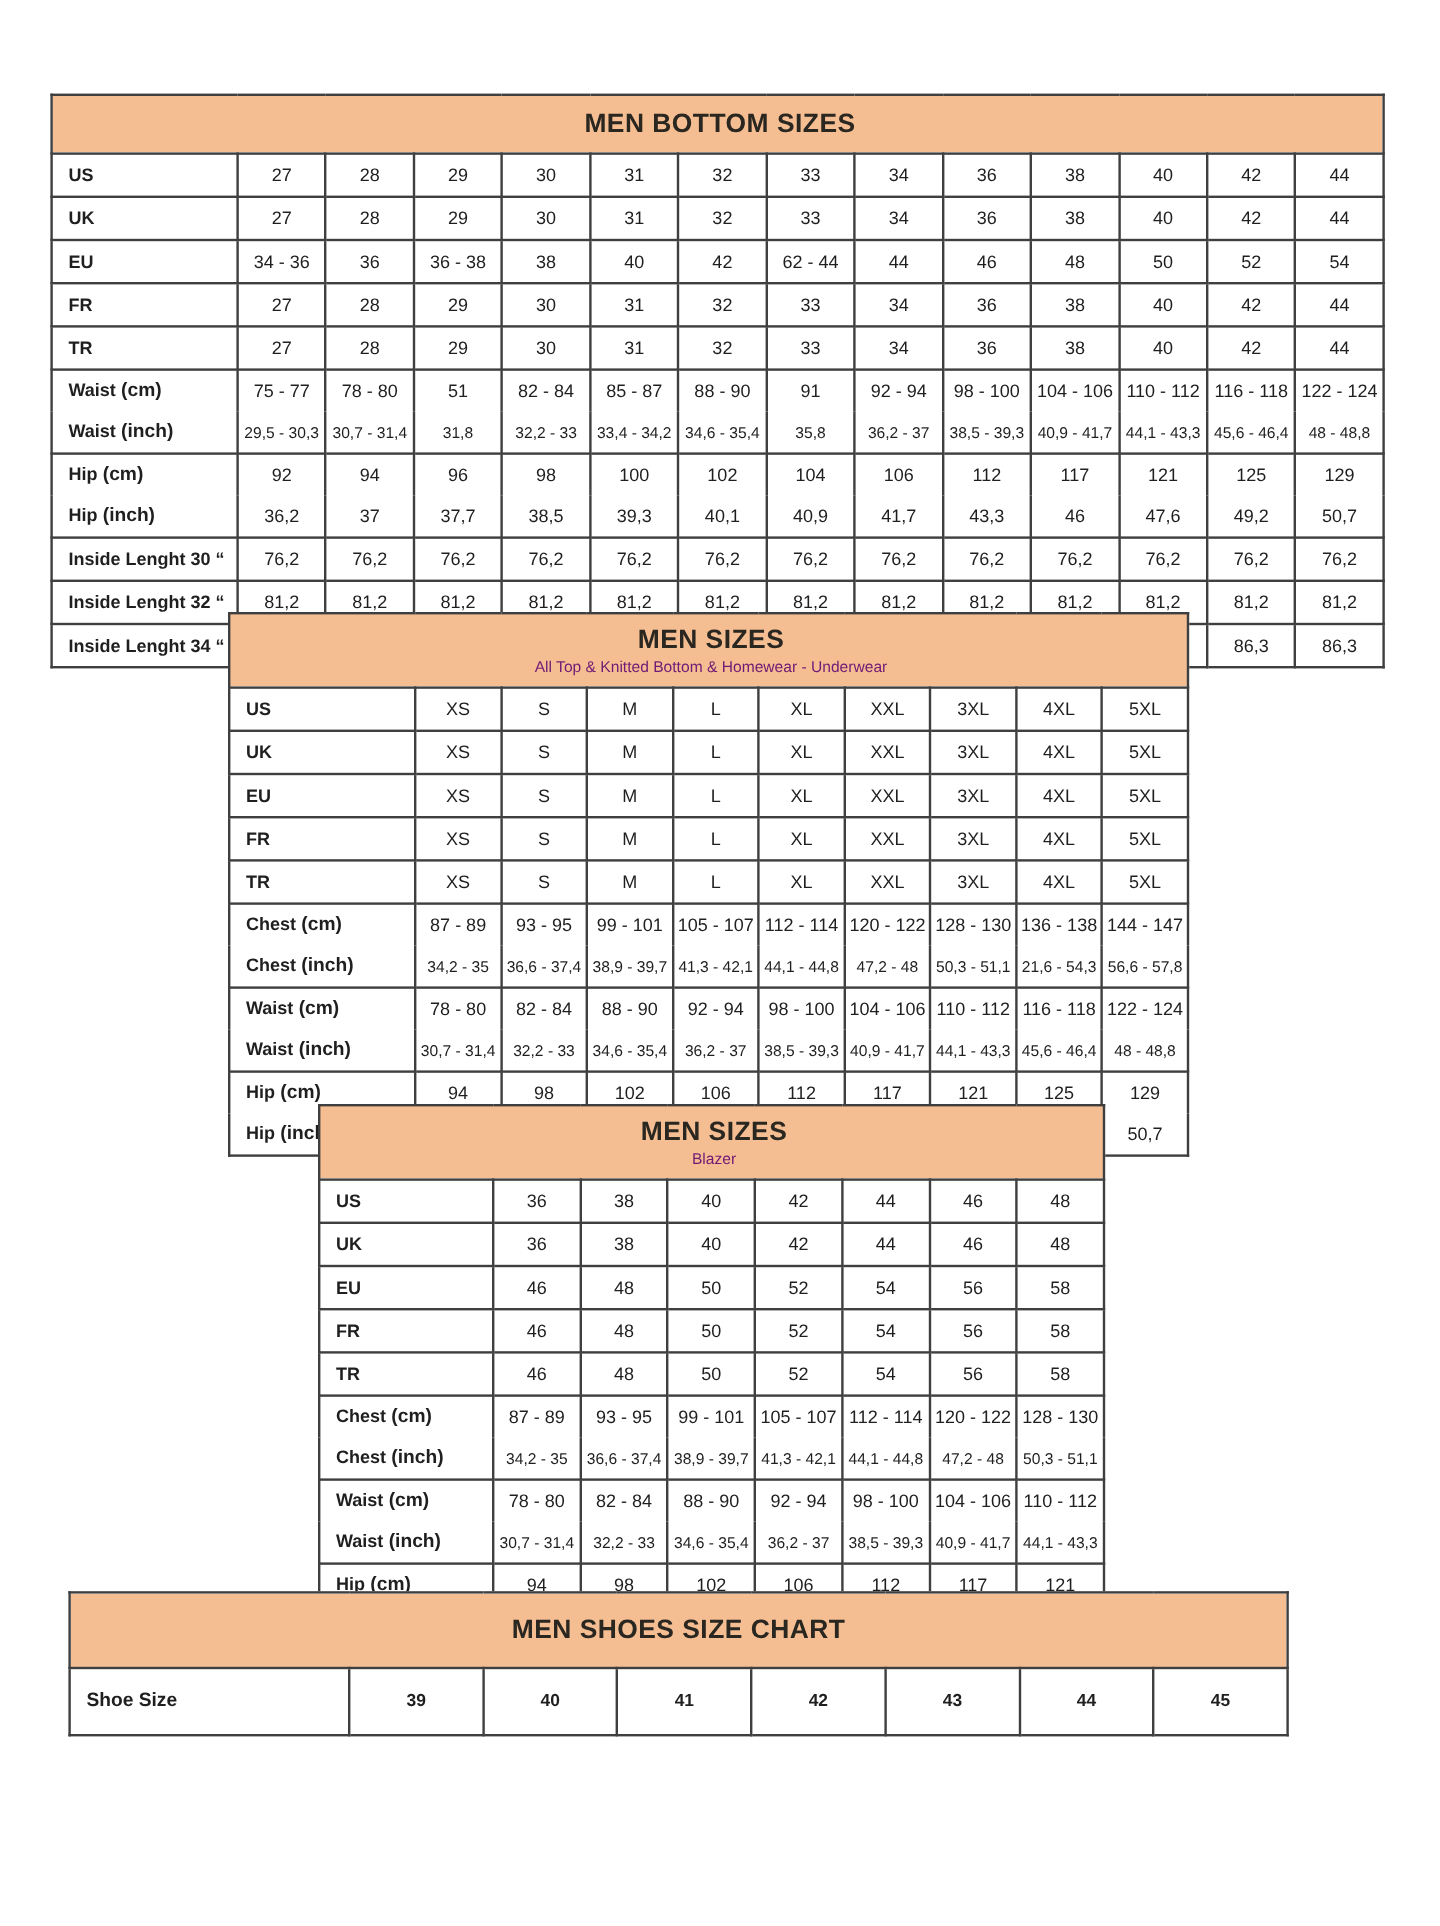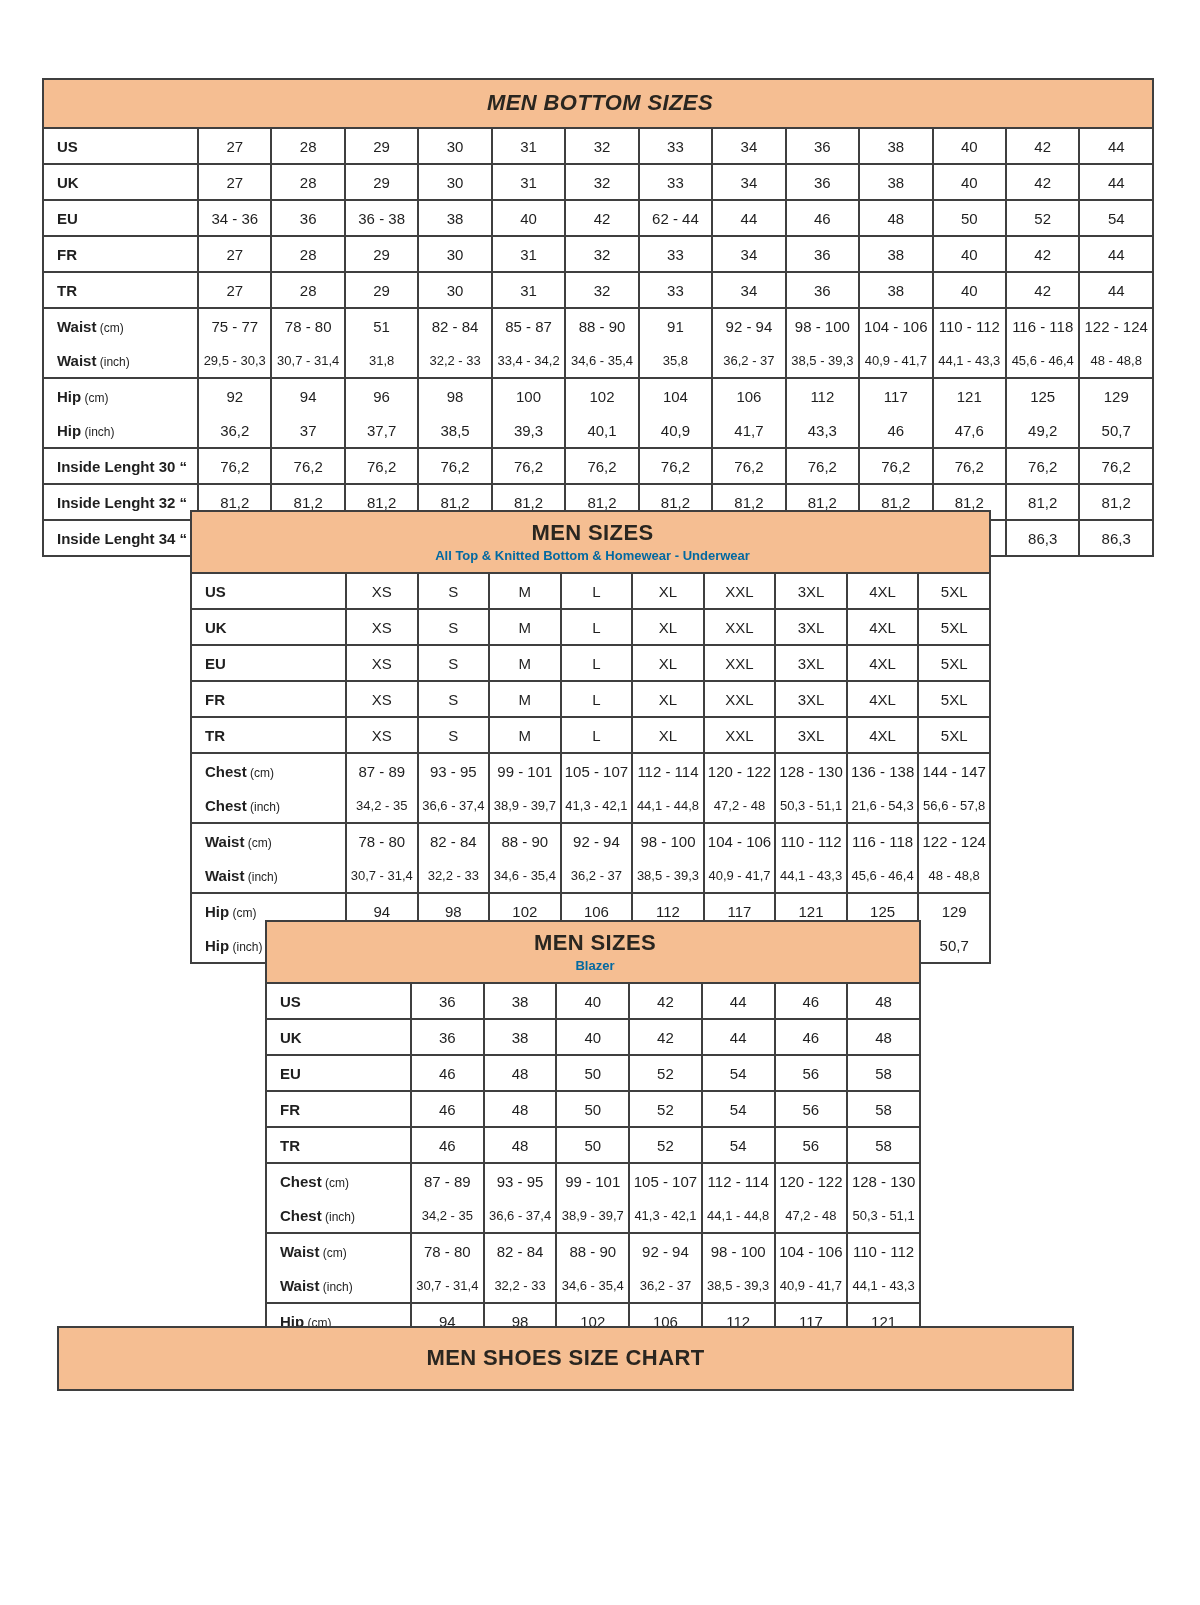--- a/index.html
+++ b/index.html
@@ -35,32 +35,32 @@
     padding:8px 0 9px 4px;
   }
   .t-title{
     font-size:22px;
     font-weight:bold;
     letter-spacing:.4px;
     color:#2a2620;
   }
   .t-sub{
     font-size:13px;
-    font-weight:bold;
+    font-weight:normal;
     margin-top:2px;
-    color:#0369a1;
+    color:#701a75;
   }
   
   td.label-cell{
     text-align:left;
     padding:2px 4px 2px 13px;
     font-weight:bold;
     font-size:15px;
   }
-  .sfx{font-size:12px;font-weight:normal;}
+  .sfx{font-size:16px;font-weight:bold;}
   td.val{
     text-align:center;
     font-size:15px;
     padding:2px 1px;
   }
   tr.small td.val{font-size:13px;}
   tr.boldvals td.val{font-weight:bold;}
   
   tr.joined td{border-top:none;}
   tr.jprev td{border-bottom:none;}
@@ -68,21 +68,21 @@
   #t0{left:42px;top:78px;width:1112px;}
   #t1{left:190px;top:510px;width:801px;}
   #t2{left:265px;top:920px;width:656px;}
   #t3{left:57px;top:1326px;width:1017px;}
   #t0 col.label{width:155px;}
   #t1 col.label{width:155px;}
   #t2 col.label{width:145px;}
   #t3 col.label{width:233px;}
   #t0 tbody td{height:30px;}
   #t1 tbody td,#t2 tbody td{height:30px;}
-  #t0 th.title-cell{padding:10px 0 11px 4px;font-style:italic;}
+  #t0 th.title-cell{padding:10px 0 11px 4px;}
   #t3 th.title-cell{padding:17px 4px 18px 4px;}
   #t3 tbody tr:first-child td{height:76px;}
   #t3 tbody tr:last-child td{height:50px;}
   #t3 td.label-cell{font-size:16px;}
   #t3 td.val{font-size:14.5px;}
 </style>
 </head>
 <body>
 
 <section class="tbl" id="t0">
@@ -611,15 +611,25 @@
         <col>
       </colgroup>
       <thead>
         <tr>
           <th colspan="8" class="title-cell">
             <div class="t-title">MEN SHOES SIZE CHART</div>
           </th>
         </tr>
       </thead>
       <tbody>
+        <tr class="boldvals">
+          <td class="label-cell"><span>Shoe Size</span></td>
+          <td class="val">39</td>
+          <td class="val">40</td>
+          <td class="val">41</td>
+          <td class="val">42</td>
+          <td class="val">43</td>
+          <td class="val">44</td>
+          <td class="val">45</td>
+        </tr>
       </tbody>
     </table>
 </section>
 
 </body></html>

